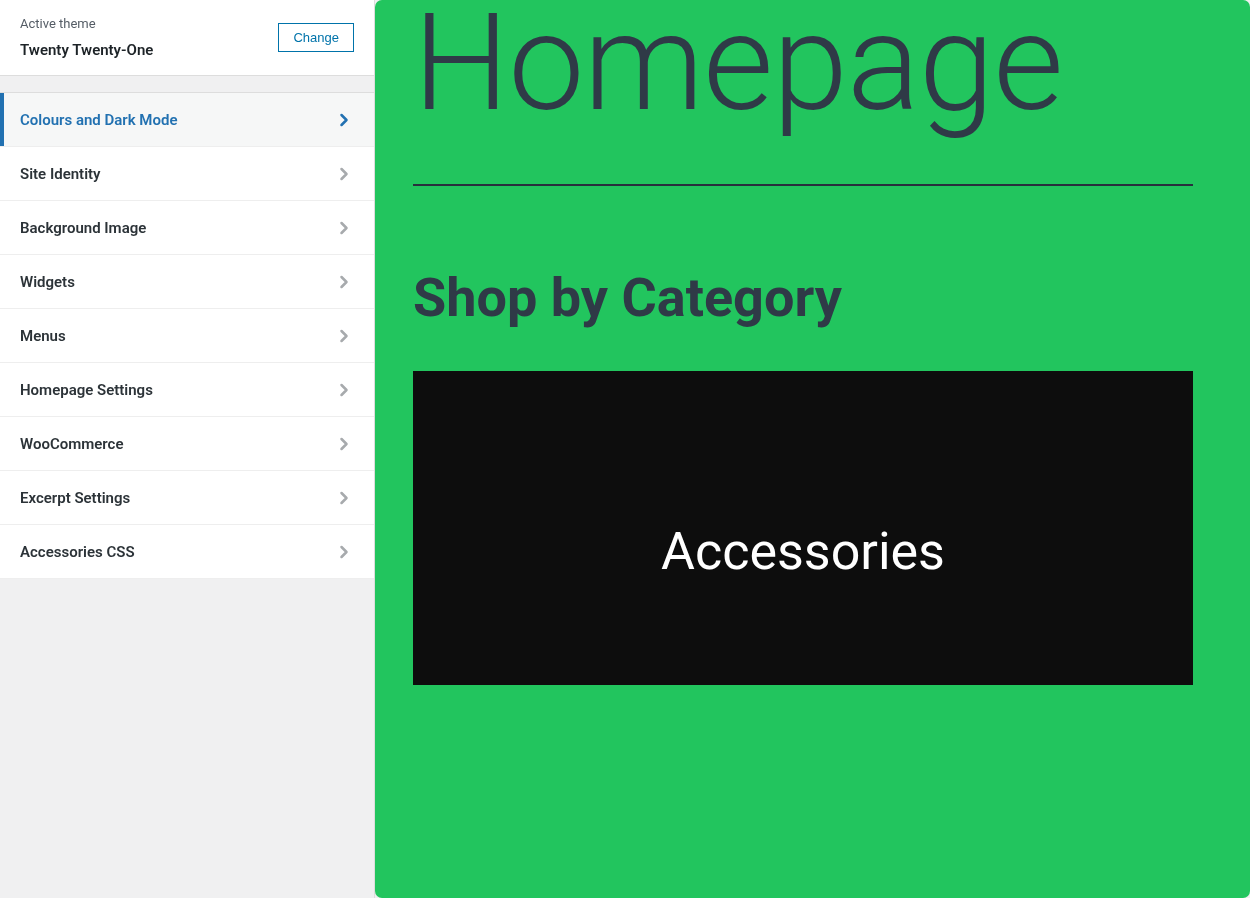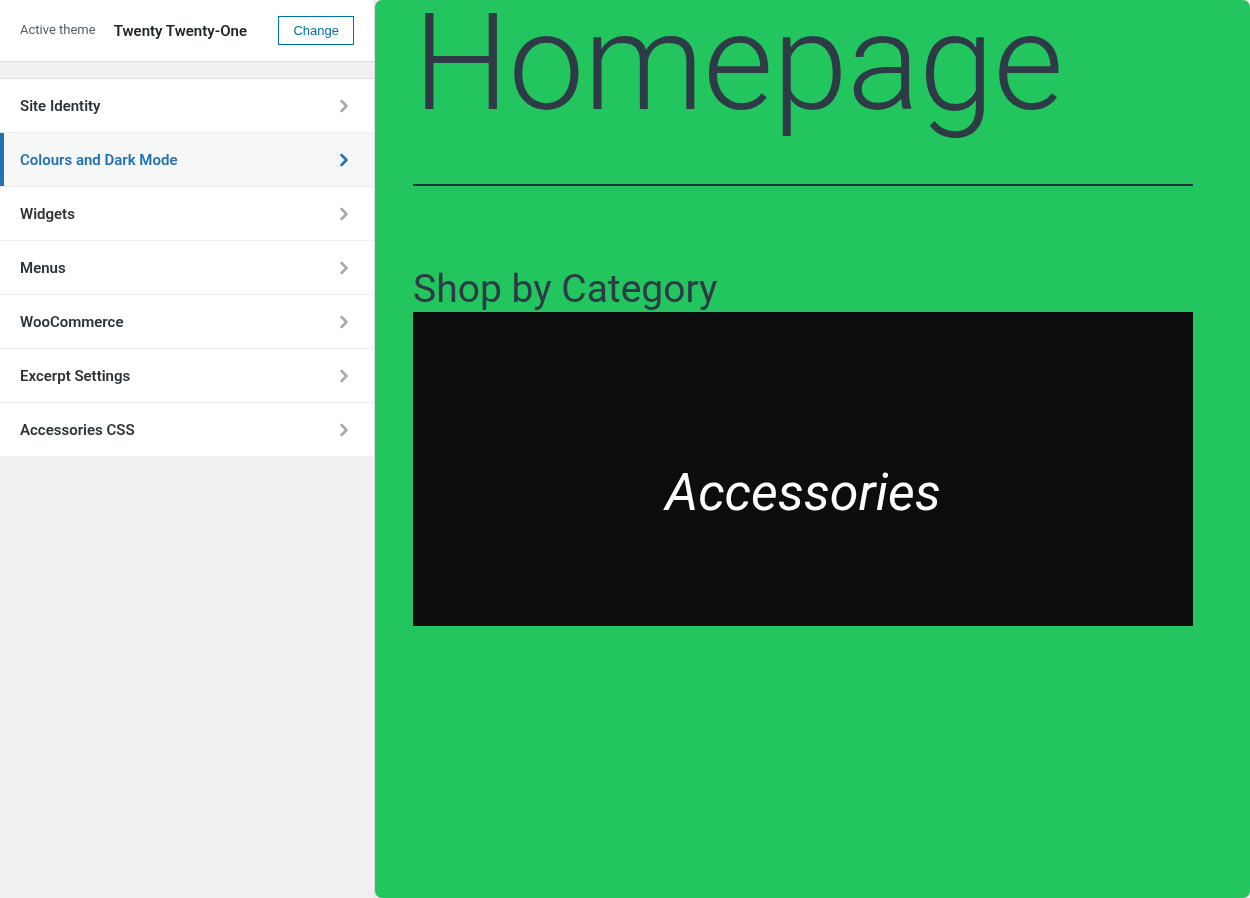--- a/index.html
+++ b/index.html
@@ -25,32 +25,31 @@
     .theme-header {
       background: #fff;
       padding: 16px 20px;
       display: flex;
       align-items: center;
       justify-content: space-between;
       border-bottom: 1px solid #ddd;
     }
     .theme-header-text {
       display: flex;
-      flex-direction: row;
-      gap: 2px;
+      flex-direction: column;
+      gap: 10px;
     }
     .active-theme-label {
       font-size: 13px;
       color: #555d66;
     }
     .theme-name {
       font-size: 15px;
       font-weight: 600;
       color: #1d2327;
-      margin-left: 16px;
     }
     .change-btn {
       border: 1px solid #0073aa;
       color: #0073aa;
       background: #fff;
       padding: 6px 14px;
       border-radius: 0;
       font-size: 13px;
       cursor: pointer;
     }
@@ -112,35 +111,35 @@
       letter-spacing: -1px;
       color: #2f3a47;
       margin-top: -20px;
     }
     .hr {
       height: 2px;
       background: #28303d;
       margin: 46px 0 80px 0;
     }
     .section-heading {
-      font-size: 39px;
-      font-weight: 400;
+      font-size: 54px;
+      font-weight: 700;
       color: #2f3a47;
+      margin-bottom: 42px;
     }
     .category-card {
       background: #0d0d0d;
       color: #fff;
       padding: 150px 60px 80px;
       text-align: center;
     }
     .category-title {
       font-size: 52px;
       font-weight: 400;
       margin-bottom: 23px;
-      font-style: italic;
     }
     .category-desc {
       font-size: 26px;
       line-height: 1.7;
       font-weight: 400;
     }
 
     svg.chev-svg { width: 20px; height: 20px; }
   </style>
 </head>
@@ -149,46 +148,62 @@
 <aside class="sidebar">
   <div class="theme-header">
     <div class="theme-header-text">
       <span class="active-theme-label">Active theme</span>
       <span class="theme-name">Twenty Twenty-One</span>
     </div>
     <button class="change-btn">Change</button>
   </div>
 
   <nav class="section-list" id="section-list">
-      <div class="section-item">
-        <span>Site Identity</span>
-        <span class="chev">
-          <svg class="chev-svg" viewBox="0 0 24 24" fill="none" stroke="currentColor" stroke-width="3" stroke-linecap="round" stroke-linejoin="round">
-            <polyline points="9 18 15 12 9 6"></polyline>
-          </svg>
-        </span>
-      </div>
       <div class="section-item active">
         <span>Colours and Dark Mode</span>
         <span class="chev">
           <svg class="chev-svg" viewBox="0 0 24 24" fill="none" stroke="currentColor" stroke-width="3" stroke-linecap="round" stroke-linejoin="round">
             <polyline points="9 18 15 12 9 6"></polyline>
           </svg>
         </span>
       </div>
       <div class="section-item">
+        <span>Site Identity</span>
+        <span class="chev">
+          <svg class="chev-svg" viewBox="0 0 24 24" fill="none" stroke="currentColor" stroke-width="3" stroke-linecap="round" stroke-linejoin="round">
+            <polyline points="9 18 15 12 9 6"></polyline>
+          </svg>
+        </span>
+      </div>
+      <div class="section-item">
+        <span>Background Image</span>
+        <span class="chev">
+          <svg class="chev-svg" viewBox="0 0 24 24" fill="none" stroke="currentColor" stroke-width="3" stroke-linecap="round" stroke-linejoin="round">
+            <polyline points="9 18 15 12 9 6"></polyline>
+          </svg>
+        </span>
+      </div>
+      <div class="section-item">
         <span>Widgets</span>
         <span class="chev">
           <svg class="chev-svg" viewBox="0 0 24 24" fill="none" stroke="currentColor" stroke-width="3" stroke-linecap="round" stroke-linejoin="round">
             <polyline points="9 18 15 12 9 6"></polyline>
           </svg>
         </span>
       </div>
       <div class="section-item">
         <span>Menus</span>
+        <span class="chev">
+          <svg class="chev-svg" viewBox="0 0 24 24" fill="none" stroke="currentColor" stroke-width="3" stroke-linecap="round" stroke-linejoin="round">
+            <polyline points="9 18 15 12 9 6"></polyline>
+          </svg>
+        </span>
+      </div>
+      <div class="section-item">
+        <span>Homepage Settings</span>
         <span class="chev">
           <svg class="chev-svg" viewBox="0 0 24 24" fill="none" stroke="currentColor" stroke-width="3" stroke-linecap="round" stroke-linejoin="round">
             <polyline points="9 18 15 12 9 6"></polyline>
           </svg>
         </span>
       </div>
       <div class="section-item">
         <span>WooCommerce</span>
         <span class="chev">
           <svg class="chev-svg" viewBox="0 0 24 24" fill="none" stroke="currentColor" stroke-width="3" stroke-linecap="round" stroke-linejoin="round">

